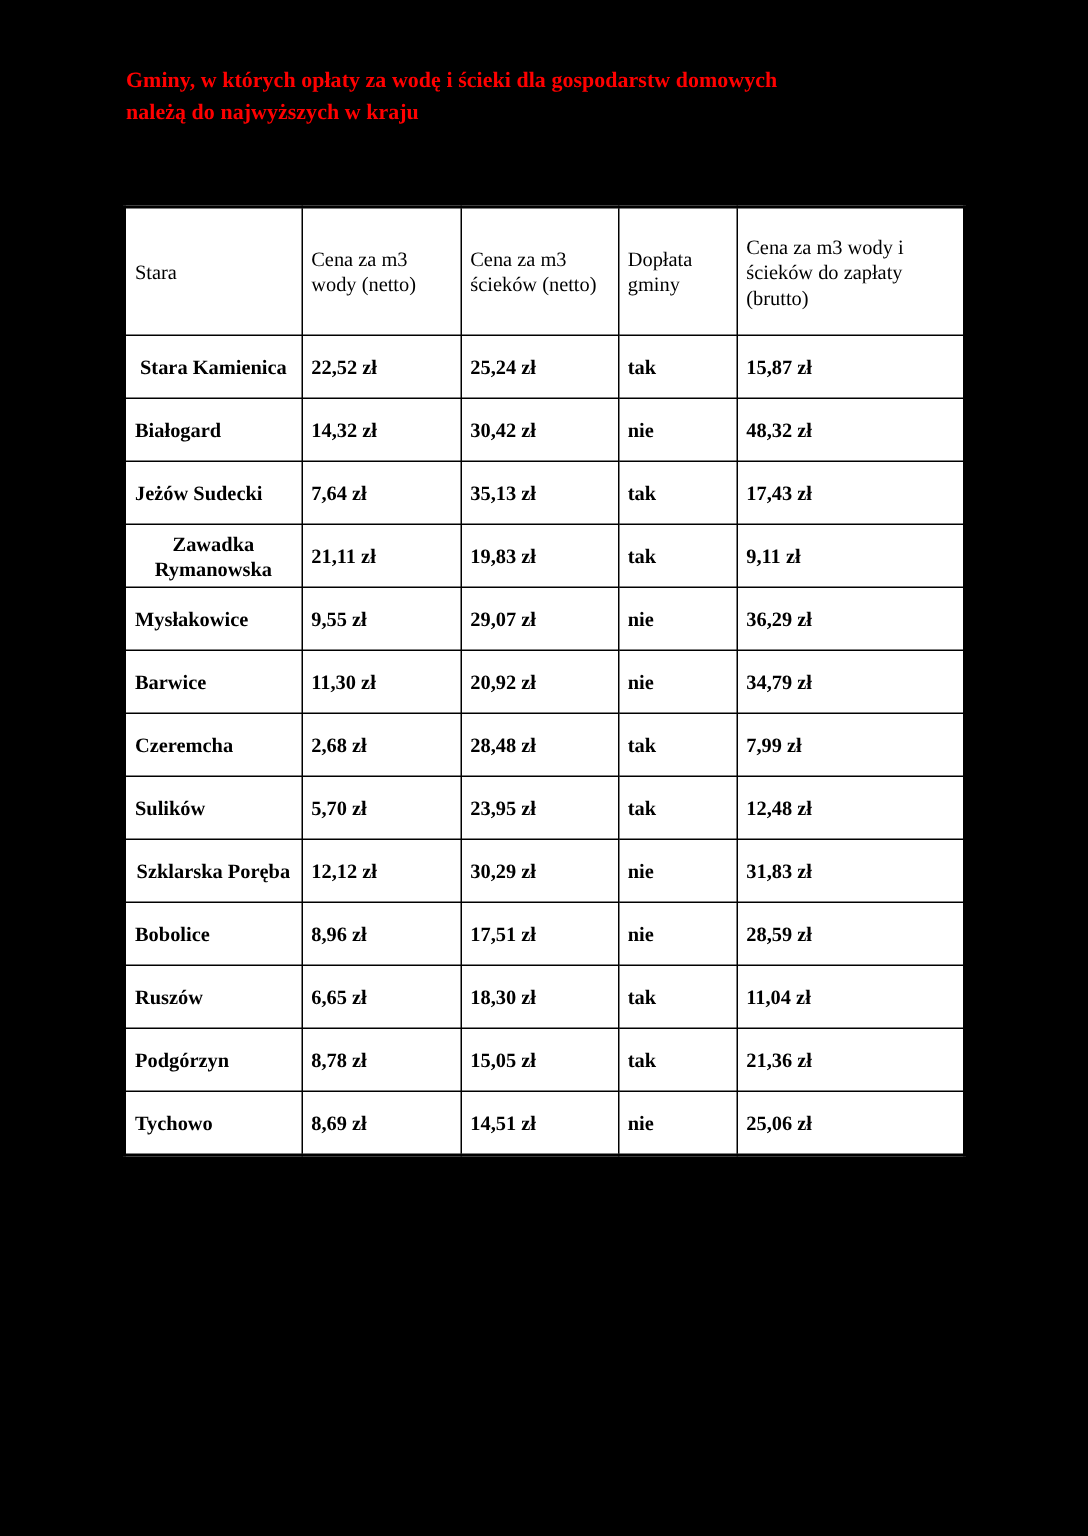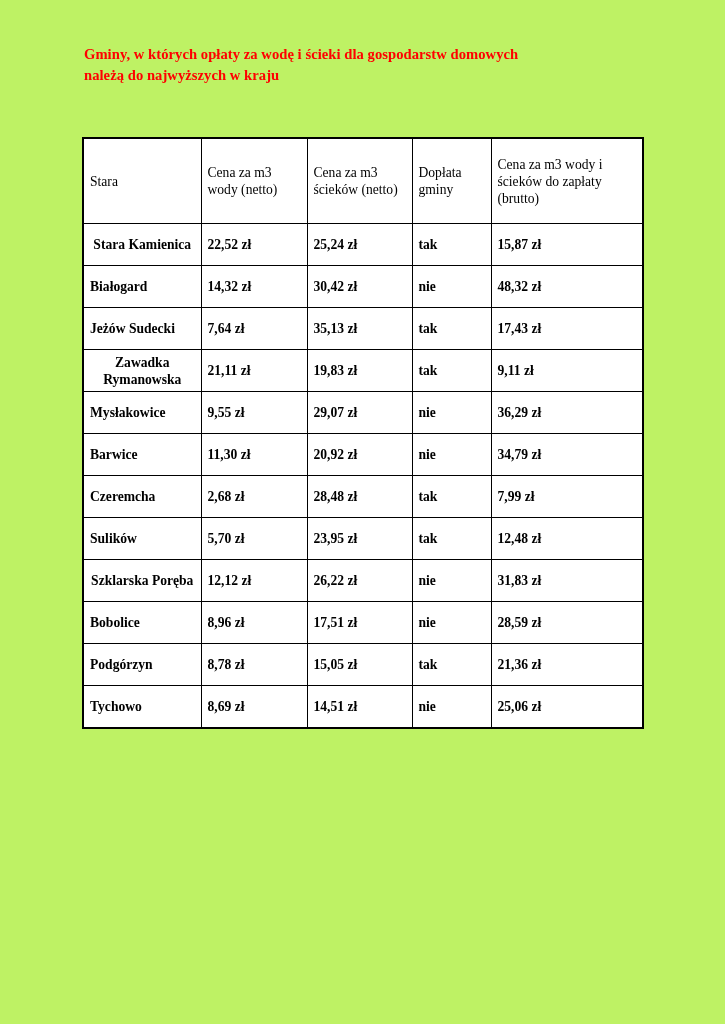--- a/index.html
+++ b/index.html
@@ -13,21 +13,21 @@
     position: relative;
     font-family: "Liberation Serif", "DejaVu Serif", serif;
     overflow: hidden;
   }
 
   #page {
     position: absolute;
     left: 0; top: 0;
     width: 725px;
     height: 1024px;
-    background: #bef264;
+    background: #000000;
   }
 
   
   #doc-title {
     position: absolute;
     left: 84px;
     top: 44px;
     width: 540px;
     color: #ff0000;
     font-weight: bold;
@@ -167,32 +167,39 @@
         <tr class="drow">
           <td class="name">Sulików</td>
           <td>5,70 zł</td>
           <td>23,95 zł</td>
           <td>tak</td>
           <td>12,48 zł</td>
         </tr>
         <tr class="drow two-line">
           <td class="name">Szklarska Poręba</td>
           <td>12,12 zł</td>
-          <td>26,22 zł</td>
+          <td>30,29 zł</td>
           <td>nie</td>
           <td>31,83 zł</td>
         </tr>
         <tr class="drow name-top">
           <td class="name">Bobolice</td>
           <td>8,96 zł</td>
           <td>17,51 zł</td>
           <td>nie</td>
           <td>28,59 zł</td>
         </tr>
         <tr class="drow">
+          <td class="name">Ruszów</td>
+          <td>6,65 zł</td>
+          <td>18,30 zł</td>
+          <td>tak</td>
+          <td>11,04 zł</td>
+        </tr>
+        <tr class="drow">
           <td class="name">Podgórzyn</td>
           <td>8,78 zł</td>
           <td>15,05 zł</td>
           <td>tak</td>
           <td>21,36 zł</td>
         </tr>
         <tr class="drow">
           <td class="name">Tychowo</td>
           <td>8,69 zł</td>
           <td>14,51 zł</td>

